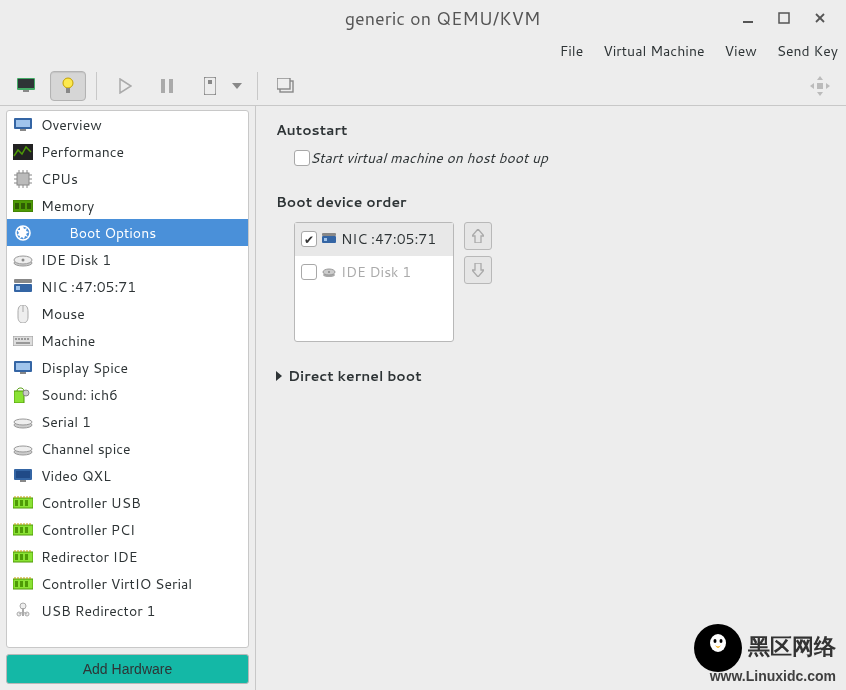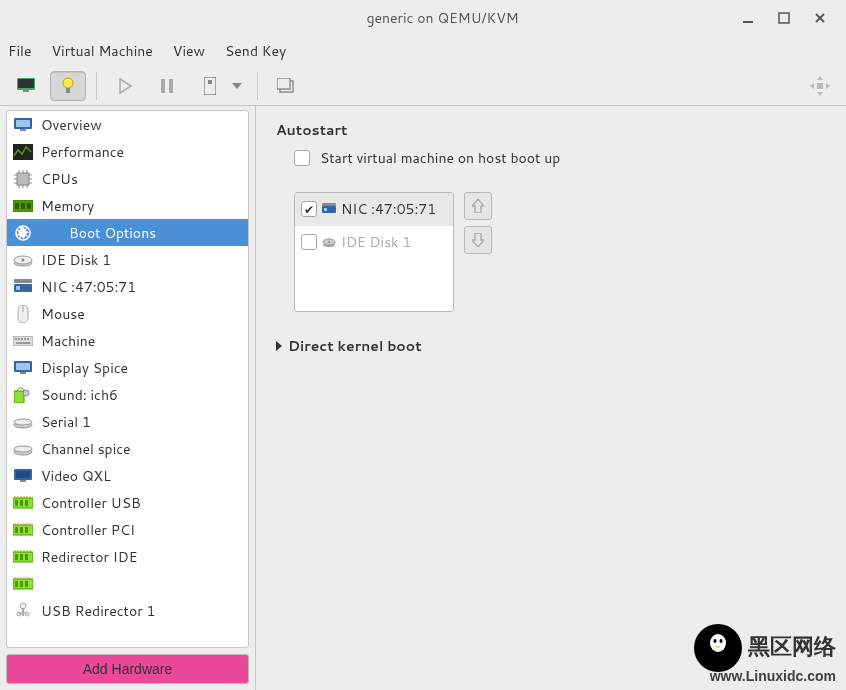--- a/index.html
+++ b/index.html
@@ -16,40 +16,41 @@
   .titlebar {
     height: 36px;
     display: flex; align-items: center;
     background: #ededed;
     position: relative;
   }
   .titlebar .title {
     position: absolute; left: 0; right: 0;
     text-align: center;
     color: #555;
-    font-size: 14px;
+    font-size: 18px;
     pointer-events: none;
     padding-left: 39px;
   }
   .titlebar .win-controls {
     margin-left: auto;
     display: flex; gap: 24px;
     padding-right: 20px;
   }
   .winbtn {
     width: 12px; height: 12px;
     display: inline-flex; align-items: center; justify-content: center;
     color: #555; cursor: pointer;
   }
   
   .menubar {
     height: 30px;
     display: flex; align-items: center;
     gap: 20px;
     padding: 0 8px;
+    justify-content: flex-end;
   }
   .menubar .menu {
     color: #2e3436;
     cursor: default;
   }
   
   .toolbar {
     height: 40px;
     display: flex; align-items: center;
     gap: 6px;
@@ -122,40 +123,40 @@
     width: 20px; height: 20px;
     display: inline-flex; align-items: center; justify-content: center;
     flex-shrink: 0;
   }
   .side-label { overflow: hidden; text-overflow: ellipsis; }
   .add-hw-btn {
     margin-top: 6px;
     height: 30px;
     border: 1px solid #b8b8b8;
     border-radius: 3px;
-    background: #ec4899;
+    background: #14b8a6;
     cursor: pointer;
     font-size: 14px;
     color: #2e3436;
   }
 
   
   .main {
     flex: 1;
     padding: 14px 20px;
     font-size: 14px;
   }
   .section-title {
     font-weight: bold;
     margin-bottom: 8px;
     color: #2e3436;
   }
   .row {
     display: flex; align-items: center;
-    gap: 10px;
+    font-style: italic;
   }
   .indent { padding-left: 18px; }
   .checkbox {
     width: 16px; height: 16px;
     border: 1px solid #a8a8a8;
     border-radius: 3px;
     background: #fff;
     display: inline-flex; align-items: center; justify-content: center;
   }
   .checkbox.checked::after {
@@ -546,20 +547,21 @@
               <rect x="7" y="4" width="3" height="6" fill="#4e9a06"></rect>
               <rect x="12" y="4" width="3" height="6" fill="#4e9a06"></rect>
               <line x1="2" y1="0" x2="2" y2="2" stroke="#c4a000"></line>
               <line x1="5" y1="0" x2="5" y2="2" stroke="#c4a000"></line>
               <line x1="8" y1="0" x2="8" y2="2" stroke="#c4a000"></line>
               <line x1="11" y1="0" x2="11" y2="2" stroke="#c4a000"></line>
               <line x1="14" y1="0" x2="14" y2="2" stroke="#c4a000"></line>
               <line x1="17" y1="0" x2="17" y2="2" stroke="#c4a000"></line>
             </svg>
           </span>
+          <span class="side-label">Controller VirtIO Serial</span>
         </div>
         <div class="side-item">
           <span class="side-icon">
             <svg width="16" height="18">
               <circle cx="8" cy="4" r="3" fill="#eee" stroke="#aaa"></circle>
               <rect x="7" y="6" width="2" height="8" fill="#aaa"></rect>
               <circle cx="4" cy="12" r="2" fill="#eee" stroke="#aaa"></circle>
               <circle cx="12" cy="12" r="2" fill="#eee" stroke="#aaa"></circle>
               <line x1="8" y1="10" x2="4" y2="12" stroke="#aaa"></line>
               <line x1="8" y1="10" x2="12" y2="12" stroke="#aaa"></line>
@@ -574,20 +576,21 @@
   <div class="main">
     <div class="section">
       <div class="section-title">Autostart</div>
       <div class="row indent">
         <span class="checkbox"></span>
         <span>Start virtual machine on host boot up</span>
       </div>
     </div>
 
     <div class="section">
+      <div class="section-title">Boot device order</div>
       <div class="boot-row">
         <div class="boot-list" id="boot-list">
             <div class="boot-item selected">
               <span class="checkbox checked"></span>
               <span class="boot-ico">
                 <svg width="14" height="12">
                   <rect x="0" y="3" width="14" height="7" rx="1" fill="#3465a4"></rect>
                   <rect x="2" y="5" width="3" height="3" fill="#a0c4ec"></rect>
                   <rect x="0" y="0" width="14" height="3" rx="1" fill="#888"></rect>
                 </svg>

